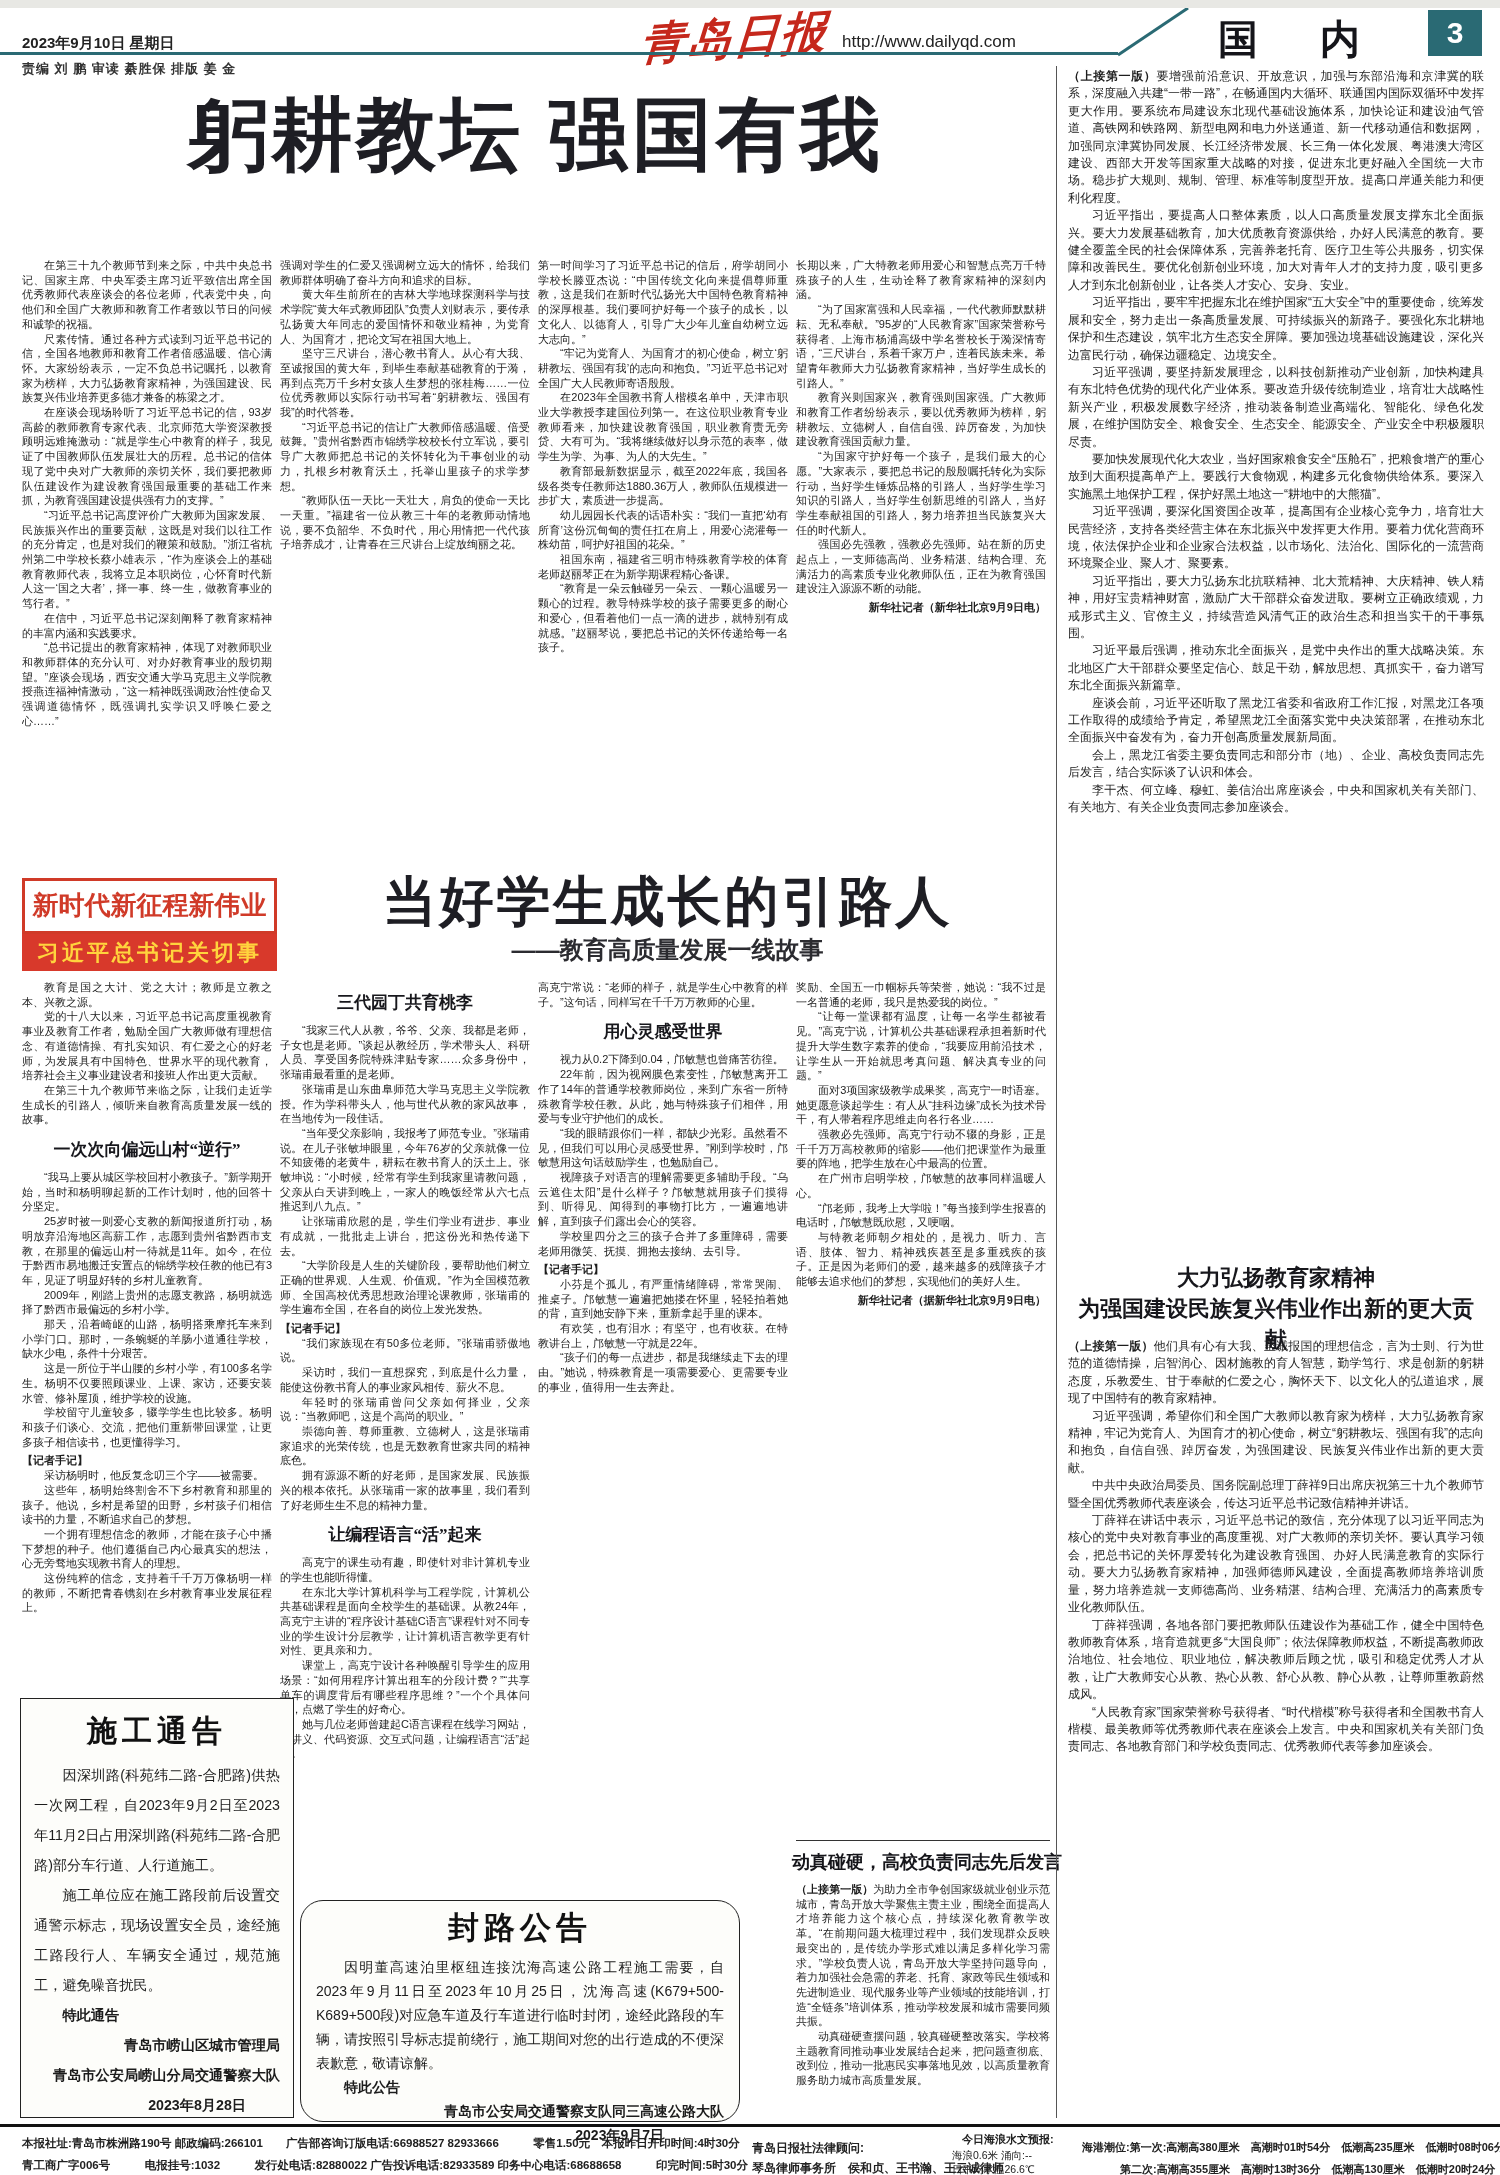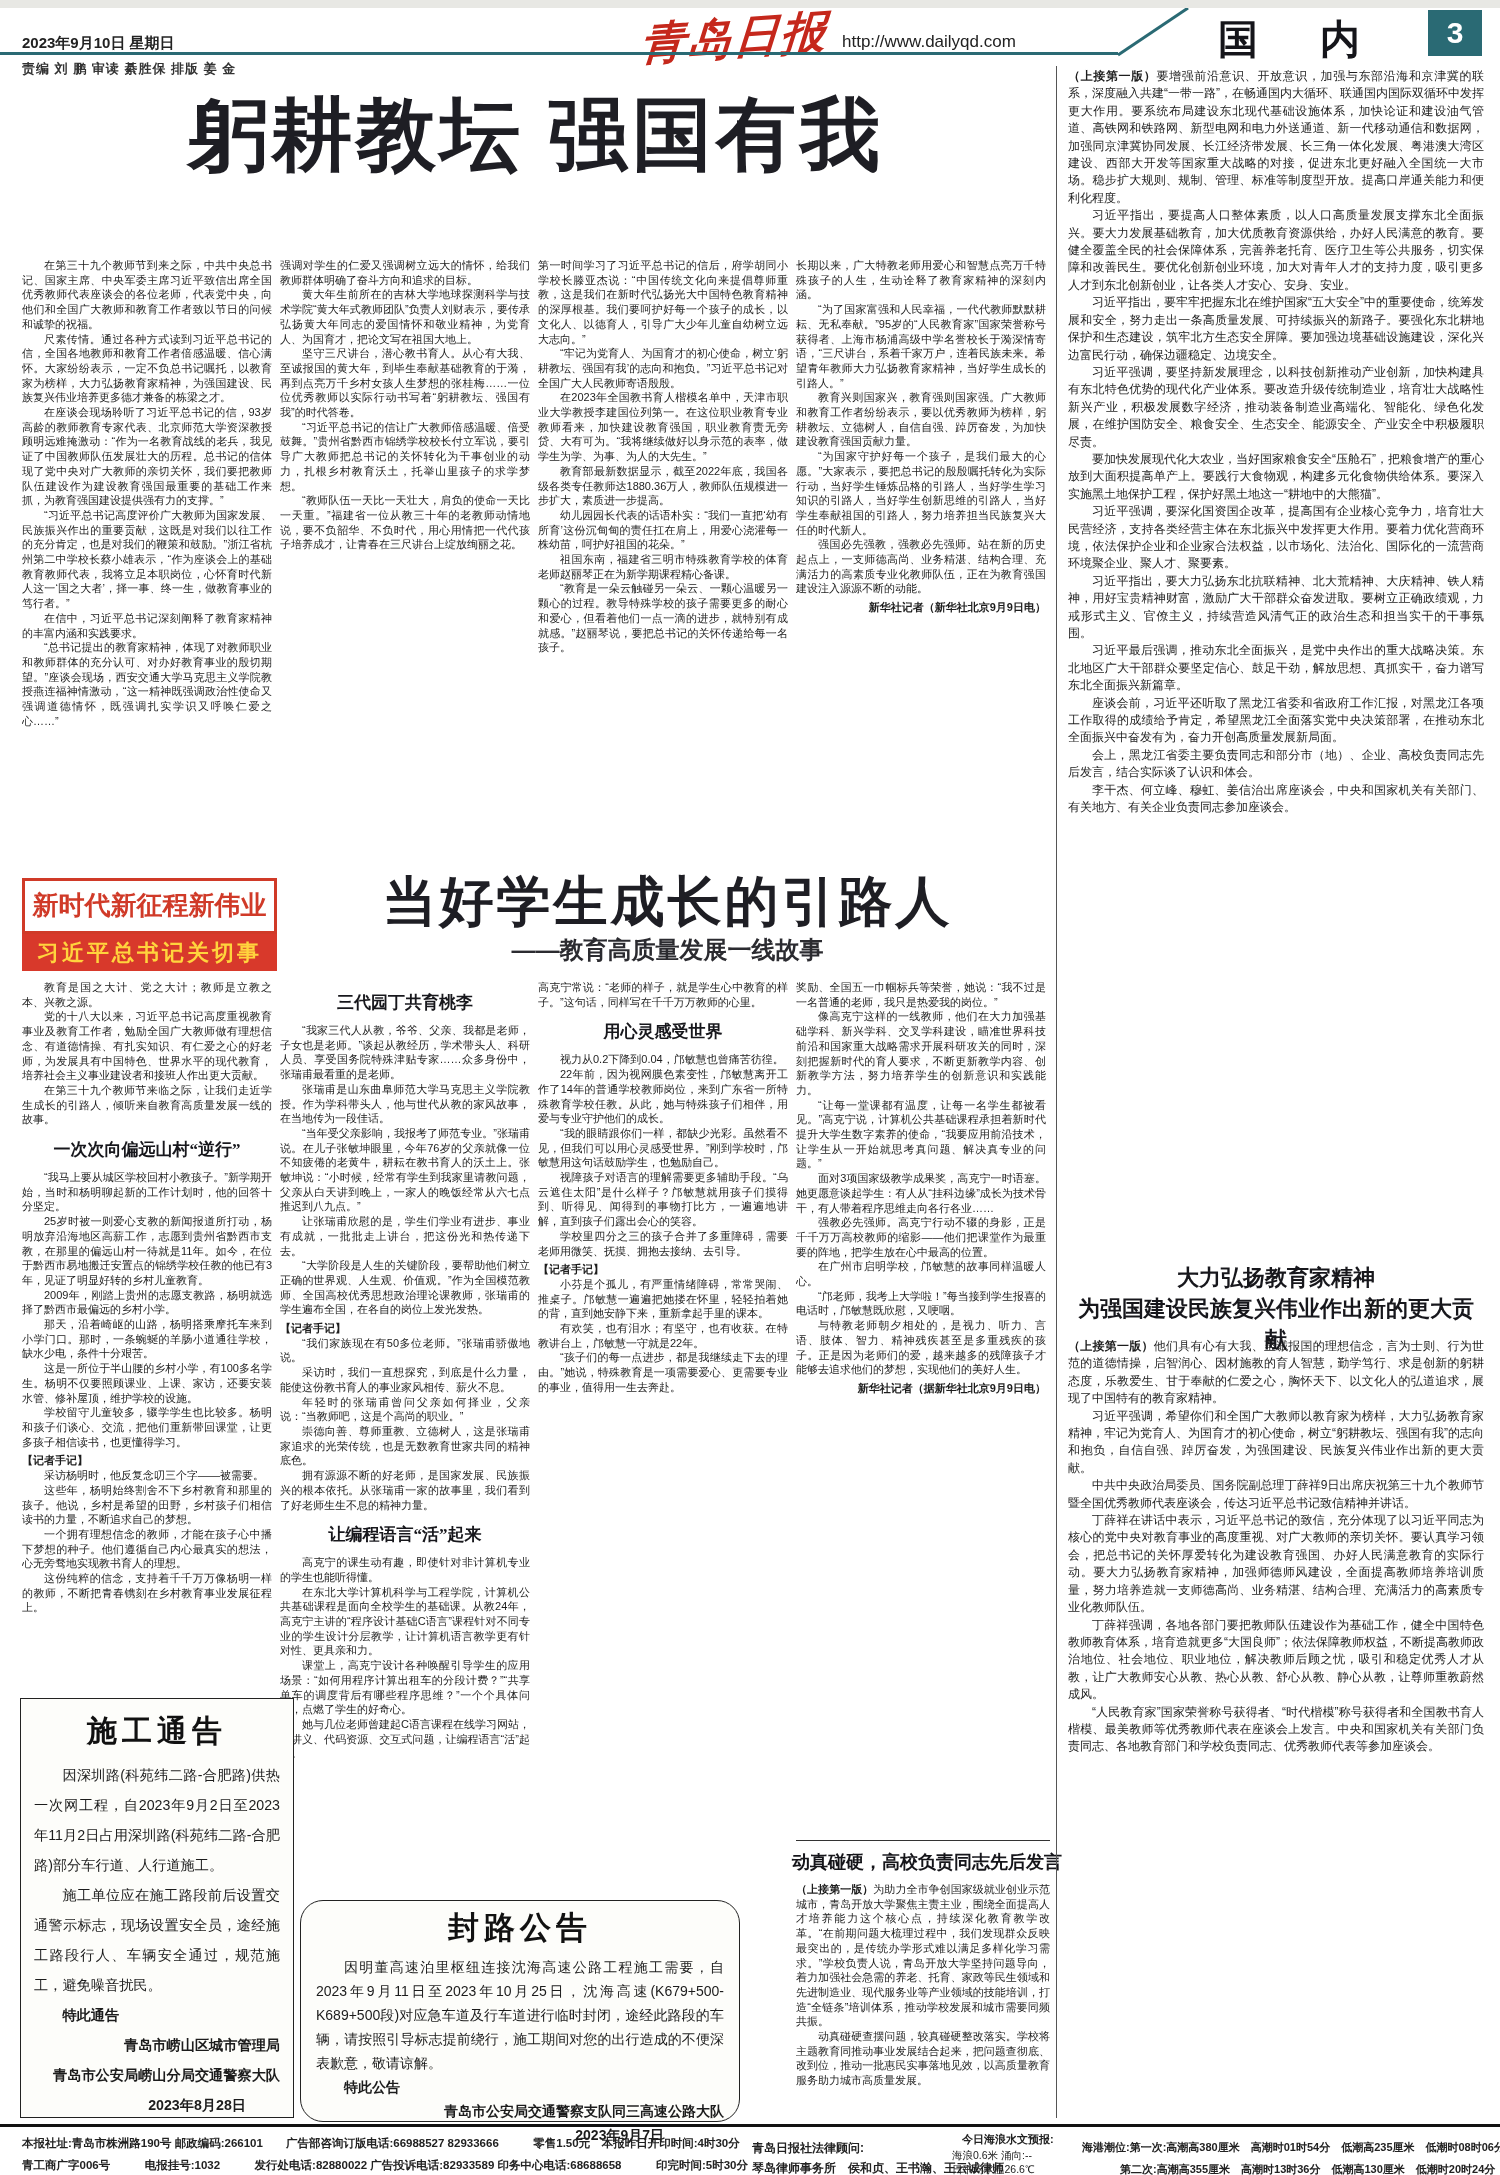--- a/index.html
+++ b/index.html
@@ -96,21 +96,21 @@
     <line x1="10" y1="49" x2="80" y2="2" stroke="#2a6a74" stroke-width="3"></line>
   </svg>
   <div class="abs staff-line">责编 刘 鹏   审读 綦胜保   排版 姜 金</div>
   <div class="abs section-name">国 内</div>
   <div class="abs pagenum-box">3</div>
 
   <div class="abs a1-title">躬耕教坛  强国有我</div>
   <div class="col" style="left:22px;top:250px;height:606px;">
       <div class="ln k-p">在第三十九个教师节到来之际，中共中央总书记、国家主席、中央军委主席习近平致信出席全国优秀教师代表座谈会的各位老师，代表党中央，向他们和全国广大教师和教育工作者致以节日的问候和诚挚的祝福。</div>
       <div class="ln k-p">尺素传情。通过各种方式读到习近平总书记的信，全国各地教师和教育工作者倍感温暖、信心满怀。大家纷纷表示，一定不负总书记嘱托，以教育家为榜样，大力弘扬教育家精神，为强国建设、民族复兴伟业培养更多德才兼备的栋梁之才。</div>
-      <div class="ln k-p">在座谈会现场聆听了习近平总书记的信，93岁高龄的教师教育专家代表、北京师范大学资深教授顾明远难掩激动：“作为一名教育战线的老兵，我见证了中国教师队伍发展壮大的历程。总书记的信体现了党中央对广大教师的亲切关怀，我们要把教师队伍建设作为建设教育强国最重要的基础工作来抓，为教育强国建设提供强有力的支撑。”</div>
+      <div class="ln k-p">在座谈会现场聆听了习近平总书记的信，93岁高龄的教师教育专家代表、北京师范大学资深教授顾明远难掩激动：“就是学生心中教育的样子，我见证了中国教师队伍发展壮大的历程。总书记的信体现了党中央对广大教师的亲切关怀，我们要把教师队伍建设作为建设教育强国最重要的基础工作来抓，为教育强国建设提供强有力的支撑。”</div>
       <div class="ln k-p">“习近平总书记高度评价广大教师为国家发展、民族振兴作出的重要贡献，这既是对我们以往工作的充分肯定，也是对我们的鞭策和鼓励。”浙江省杭州第二中学校长蔡小雄表示，“作为座谈会上的基础教育教师代表，我将立足本职岗位，心怀育时代新人这一‘国之大者’，择一事、终一生，做教育事业的笃行者。”</div>
       <div class="ln k-p">在信中，习近平总书记深刻阐释了教育家精神的丰富内涵和实践要求。</div>
       <div class="ln k-p">“总书记提出的教育家精神，体现了对教师职业和教师群体的充分认可、对办好教育事业的殷切期望。”座谈会现场，西安交通大学马克思主义学院教授燕连福神情激动，“这一精神既强调政治性使命又强调道德情怀，既强调扎实学识又呼唤仁爱之心……”</div>
     </div>
   <div class="col" style="left:280px;top:250px;height:606px;">
       <div class="ln k-pc">强调对学生的仁爱又强调树立远大的情怀，给我们教师群体明确了奋斗方向和追求的目标。</div>
       <div class="ln k-p">黄大年生前所在的吉林大学地球探测科学与技术学院“黄大年式教师团队”负责人刘财表示，要传承弘扬黄大年同志的爱国情怀和敬业精神，为党育人、为国育才，把论文写在祖国大地上。</div>
       <div class="ln k-p">坚守三尺讲台，潜心教书育人。从心有大我、至诚报国的黄大年，到毕生奉献基础教育的于漪，再到点亮万千乡村女孩人生梦想的张桂梅……一位位优秀教师以实际行动书写着“躬耕教坛、强国有我”的时代答卷。</div>
       <div class="ln k-p">“习近平总书记的信让广大教师倍感温暖、倍受鼓舞。”贵州省黔西市锦绣学校校长付立军说，要引导广大教师把总书记的关怀转化为干事创业的动力，扎根乡村教育沃土，托举山里孩子的求学梦想。</div>
       <div class="ln k-p">“教师队伍一天比一天壮大，肩负的使命一天比一天重。”福建省一位从教三十年的老教师动情地说，要不负韶华、不负时代，用心用情把一代代孩子培养成才，让青春在三尺讲台上绽放绚丽之花。</div>
@@ -184,21 +184,20 @@
       <div class="ln k-p">“我的眼睛跟你们一样，都缺少光彩。虽然看不见，但我们可以用心灵感受世界。”刚到学校时，邝敏慧用这句话鼓励学生，也勉励自己。</div>
       <div class="ln k-p">视障孩子对语言的理解需要更多辅助手段。“乌云遮住太阳”是什么样子？邝敏慧就用孩子们摸得到、听得见、闻得到的事物打比方，一遍遍地讲解，直到孩子们露出会心的笑容。</div>
       <div class="ln k-p">学校里四分之三的孩子合并了多重障碍，需要老师用微笑、抚摸、拥抱去接纳、去引导。</div>
       <div class="ln k-note">【记者手记】</div>
       <div class="ln k-p">小芬是个孤儿，有严重情绪障碍，常常哭闹、推桌子。邝敏慧一遍遍把她搂在怀里，轻轻拍着她的背，直到她安静下来，重新拿起手里的课本。</div>
       <div class="ln k-p">有欢笑，也有泪水；有坚守，也有收获。在特教讲台上，邝敏慧一守就是22年。</div>
       <div class="ln k-p">“孩子们的每一点进步，都是我继续走下去的理由。”她说，特殊教育是一项需要爱心、更需要专业的事业，值得用一生去奔赴。</div>
     </div>
   <div class="col" style="left:796px;top:972px;height:850px;">
       <div class="ln k-pc">奖励、全国五一巾帼标兵等荣誉，她说：“我不过是一名普通的老师，我只是热爱我的岗位。”</div>
-      <div class="ln k-p">像高克宁这样的一线教师，他们在大力加强基础学科、新兴学科、交叉学科建设，瞄准世界科技前沿和国家重大战略需求开展科研攻关的同时，深刻把握新时代的育人要求，不断更新教学内容、创新教学方法，努力培养学生的创新意识和实践能力。</div>
       <div class="ln k-p">“让每一堂课都有温度，让每一名学生都被看见。”高克宁说，计算机公共基础课程承担着新时代提升大学生数字素养的使命，“我要应用前沿技术，让学生从一开始就思考真问题、解决真专业的问题。”</div>
       <div class="ln k-p">面对3项国家级教学成果奖，高克宁一时语塞。她更愿意谈起学生：有人从“挂科边缘”成长为技术骨干，有人带着程序思维走向各行各业……</div>
       <div class="ln k-p">强教必先强师。高克宁行动不辍的身影，正是千千万万高校教师的缩影——他们把课堂作为最重要的阵地，把学生放在心中最高的位置。</div>
       <div class="ln k-p">在广州市启明学校，邝敏慧的故事同样温暖人心。</div>
       <div class="ln k-p">“邝老师，我考上大学啦！”每当接到学生报喜的电话时，邝敏慧既欣慰，又哽咽。</div>
       <div class="ln k-p">与特教老师朝夕相处的，是视力、听力、言语、肢体、智力、精神残疾甚至是多重残疾的孩子。正是因为老师们的爱，越来越多的残障孩子才能够去追求他们的梦想，实现他们的美好人生。</div>
       <div class="ln k-sig">新华社记者（据新华社北京9月9日电）</div>
     </div>
 
   <div class="abs notice notice1">

